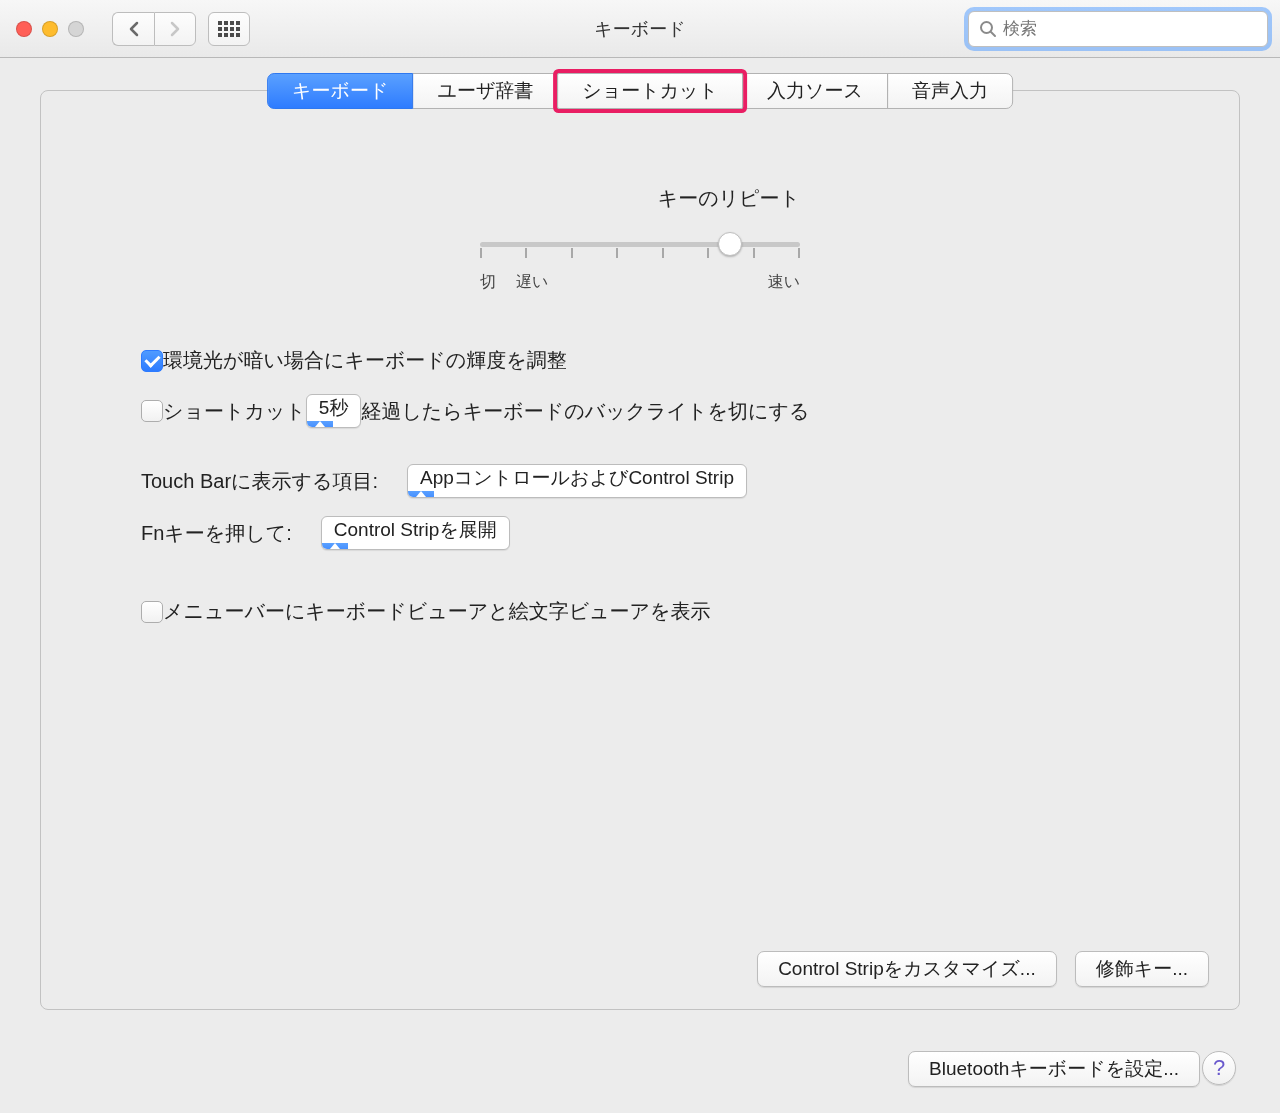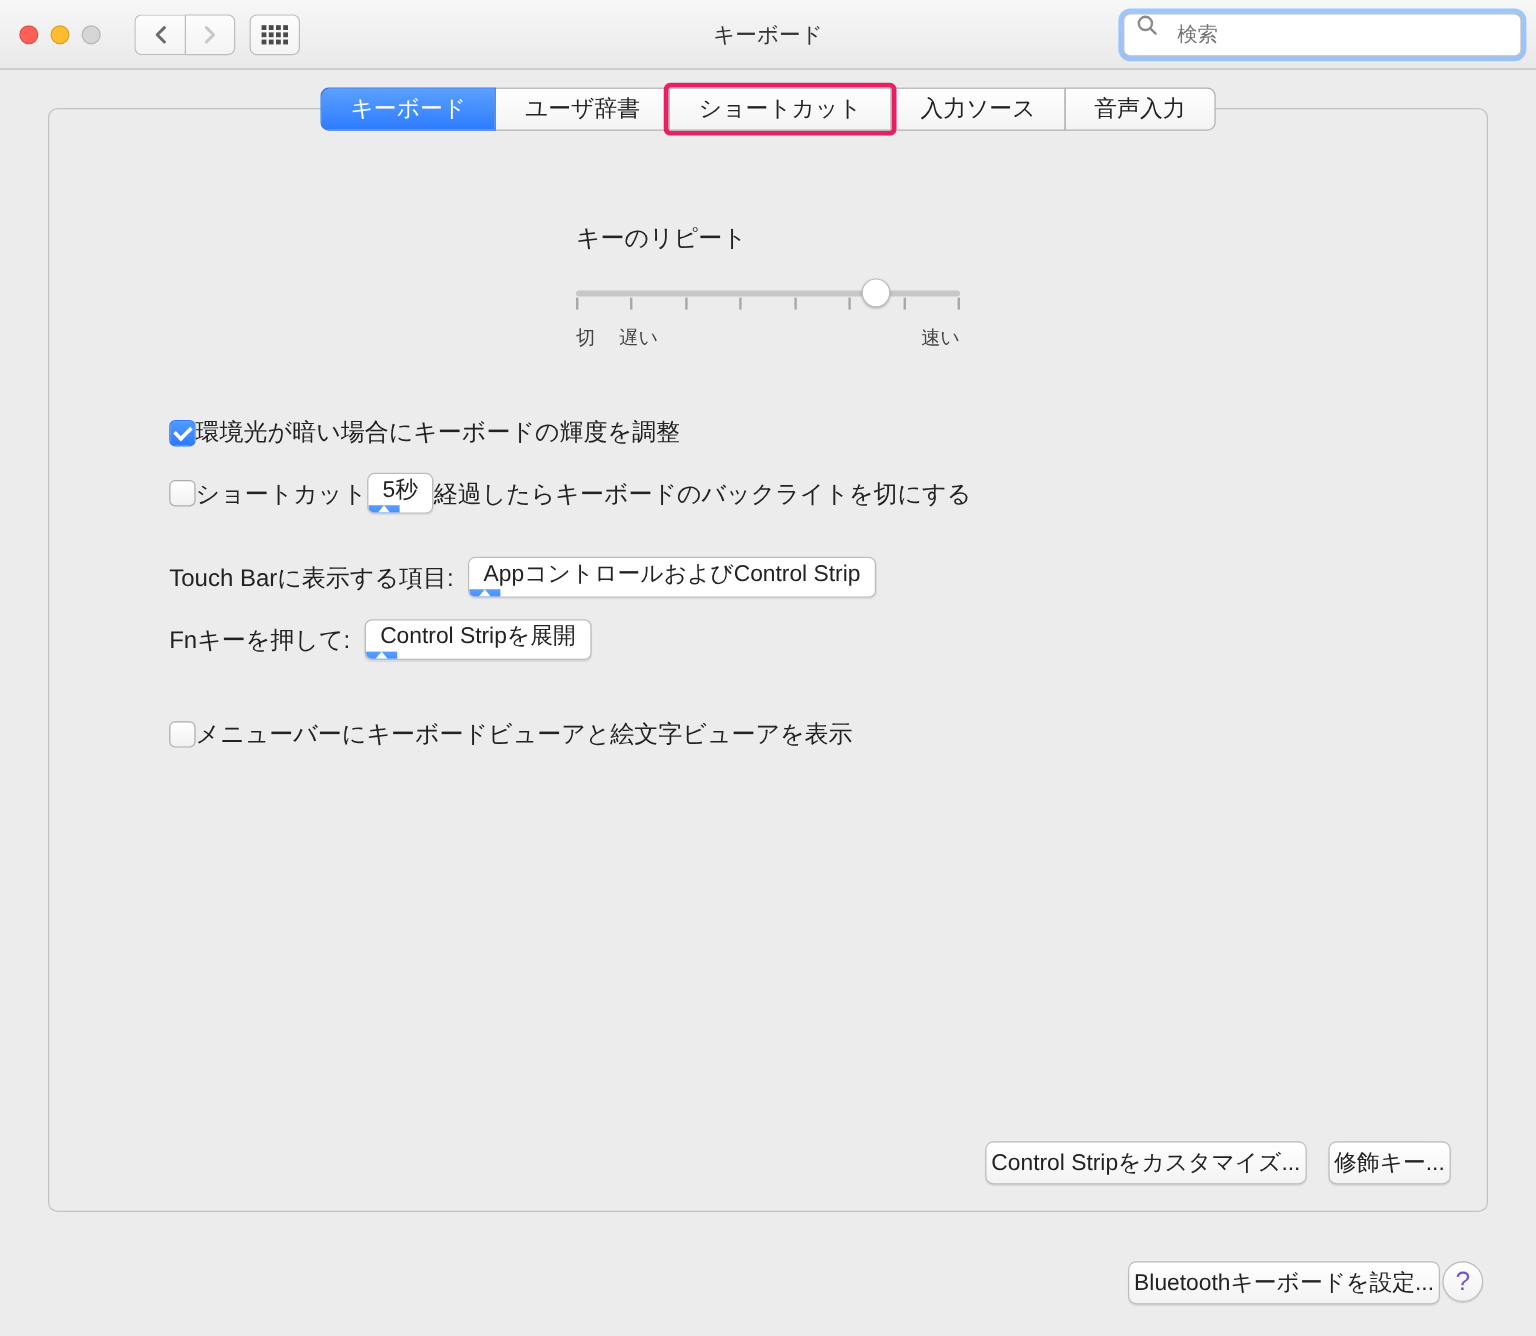--- a/index.html
+++ b/index.html
@@ -74,29 +74,30 @@
       position: absolute;
       left: 0; right: 0;
       text-align: center;
       font-size: 18px;
       color:#333;
       pointer-events:none;
     }
 
     .search-wrap {
       margin-left: auto;
-      width: 332px;
+      width: 300px;
       height: 36px;
       border-radius: 6px;
       background: #fff;
       border: 1px solid #bfbfbf;
       box-shadow: 0 0 0 4px rgba(90,160,255,.55);
       display: flex;
+      align-items: center;
       padding: 0 8px 0 10px;
-      gap: 16px;
+      gap: 6px;
     }
     .search-wrap svg { flex: none; }
     .search-wrap input {
       border: none; outline: none;
       flex: 1;
       font-size: 17px;
       color: #888;
       background: transparent;
     }
 
@@ -149,21 +150,21 @@
       position: relative;
     }
 
     
     .sliders {
       display: flex;
       justify-content: center;
       gap: 160px;
       margin-top: 34px;
     }
-    .slider-block { text-align: left; font-family: Liberation Mono, monospace; }
+    .slider-block { text-align: right; font-family: Liberation Mono, monospace; }
     .slider-title { font-size: 20px; margin-bottom: 22px; }
     .slider-track {
       position: relative;
       width: 320px;
       height: 24px;
     }
     .track-line {
       position:absolute; top:8px; left:0; right:0;
       height:5px; background:#c8c8c8; border-radius:3px;
     }
@@ -236,39 +237,39 @@
     }
     .sel-arrows::before, .sel-arrows::after {
       content:""; width:0; height:0;
       border-left:5px solid transparent;
       border-right:5px solid transparent;
     }
     .sel-arrows::before { border-bottom:6px solid #fff; }
     .sel-arrows::after  { border-top:6px solid #fff; }
 
     .label-row {
-      display:flex; align-items:center; gap:12px;
+      display:flex; align-items:center; gap:29px;
       font-size:20px;
       margin-bottom: 18px;
     }
     .label-row .lbl { min-width: 0; }
 
     .touchbar-group { margin: 36px 0 0 100px; }
 
     .checkbox-row3 { margin: 48px 0 0 100px; }
 
     
     .bottom-btns {
       position:absolute;
       bottom: 22px; right: 30px;
       display:flex; gap:18px;
     }
     .push-btn {
       height:36px;
-      padding: 0 4px;
+      padding: 0 20px;
       border:1px solid #bcbcbc;
       border-radius:7px;
       background: linear-gradient(#fff,#f3f3f3);
       font-size:19px;
       box-shadow: 0 1px 1px rgba(0,0,0,.1);
       display:flex; align-items:center;
     }
 
     
     .footer {

